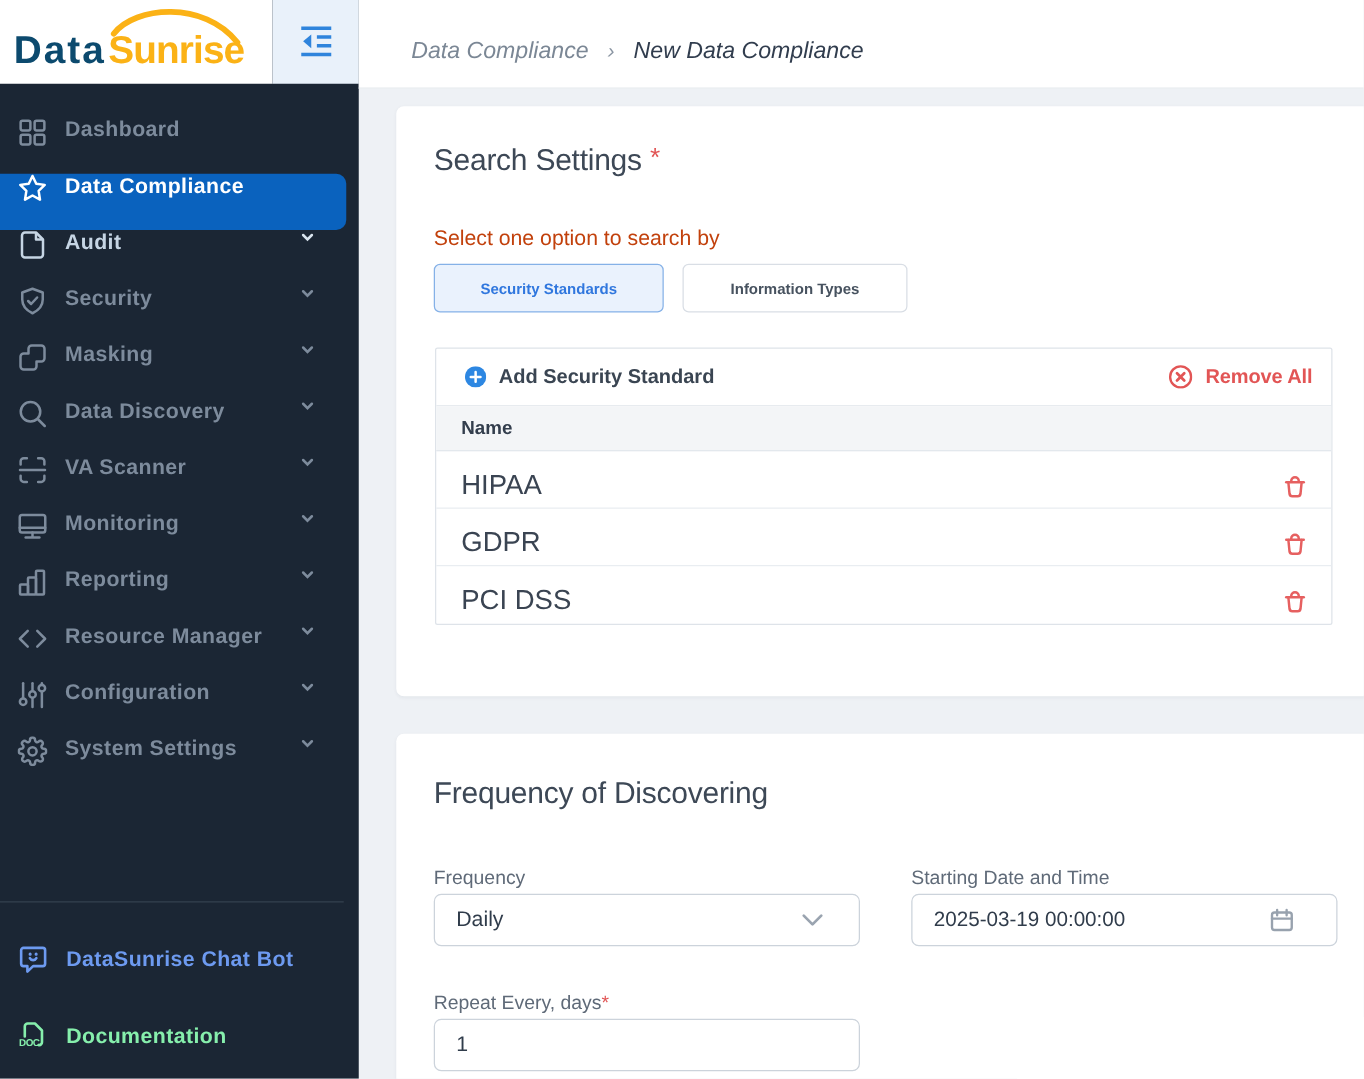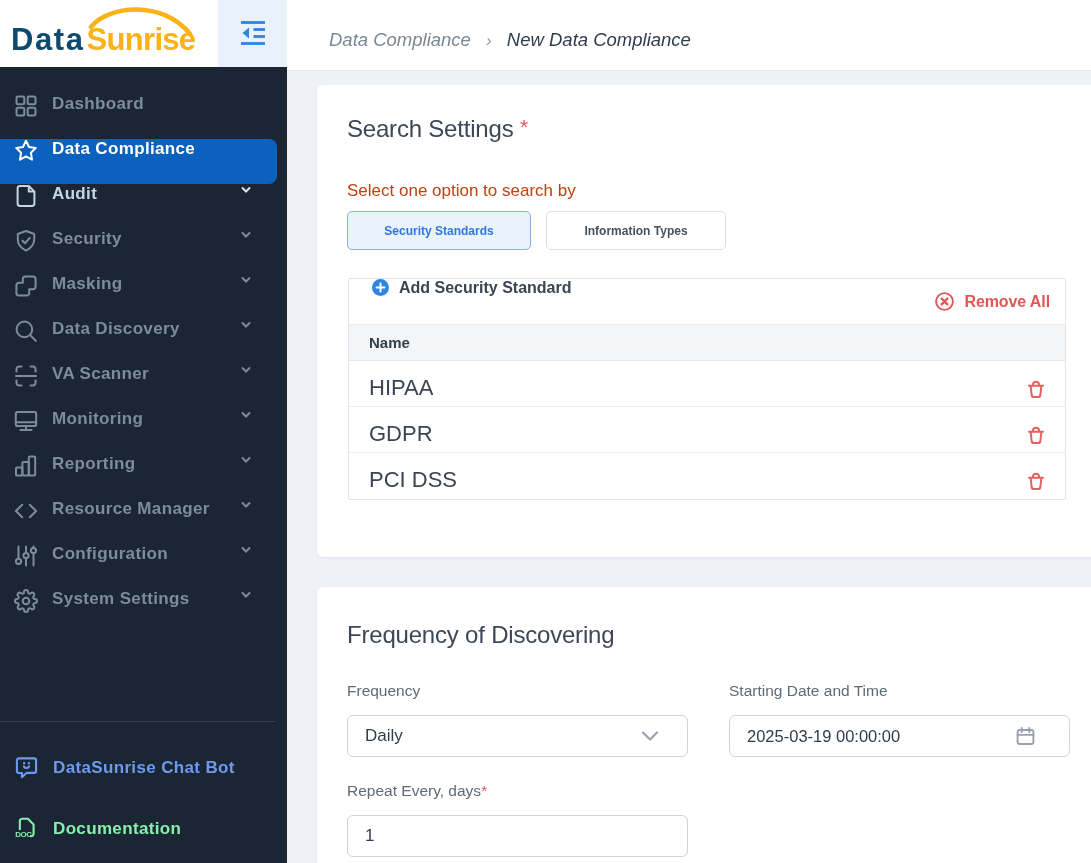--- a/index.html
+++ b/index.html
@@ -50,32 +50,32 @@
 h1 .req { font-size:21px; position:relative; top:-3px; }
 
 .hint { position:absolute; left:30px; top:96px; font-size:17px; color:#c2410c; }
 
 .tabbtn { position:absolute; top:126px; height:39px; display:flex; align-items:center; justify-content:center; font-size:12px; font-weight:700; border-radius:5px; }
 .btn1 { left:30px; width:184px; background:#eaf2fd; border:1px solid #85b1e7; color:#3077de; }
 .btn2 { left:229px; width:180px; background:#fff; border:1px solid #d9dee5; color:#47525f; }
 
 
 .tbl { position:absolute; left:31px; top:193px; width:718px; border:1px solid #dee3e9; border-radius:2px; background:#fff; }
-.tbl .bar { height:46px; display:flex; padding:0 15px 0 23px; border-bottom:1px solid #e7ebef; }
+.tbl .bar { height:46px; display:flex; align-items:center; padding:0 15px 0 23px; border-bottom:1px solid #e7ebef; }
 .tbl .bar .addtxt { margin-left:10px; font-size:16px; font-weight:700; color:#3a4552; }
 .tbl .bar .rall { margin-left:auto; display:flex; align-items:center; color:#e25555; font-size:16px; font-weight:700; letter-spacing:-0.1px; }
 .tbl .bar .rall svg { margin-right:10px; }
 .tbl .thead { height:36px; display:flex; align-items:center; padding-left:20px; background:#f3f5f7; border-bottom:1px solid #e3e8ed; font-size:15px; font-weight:700; color:#333e4d; }
 .tbl .row { height:46px; display:flex; align-items:center; padding:0 19px 0 20px; border-bottom:1px solid #e9edf1; font-size:16px; color:#3a4452; }
 .tbl .row:last-child { border-bottom:none; }
 .tbl .row svg { margin-left:auto; position:relative; top:6px; }
 .tbl .row .nm { position:relative; top:4px; font-size:22px; }
 
 
-.flabel { position:absolute; font-size:15.5px; color:#5f6a78; }
+.flabel { position:absolute; font-size:15.5px; color:#5f6a78;margin-top:12px; }
 .fctrl { position:absolute; width:341px; height:42px; border:1px solid #ccd3db; border-radius:6px; background:#fff; display:flex; align-items:center; padding:0 28px 0 17px; font-size:17px; color:#303c4b; }
 .fctrl .tail { margin-left:auto; }
 </style>
 </head>
 <body>
 
 <div class="sb">
   <div class="logo">
     <div class="logo-text"><span class="d">Data</span><span class="s">Sunrise</span></div>
     <svg class="logo-arc" width="110" height="34" viewBox="0 0 110 34">

